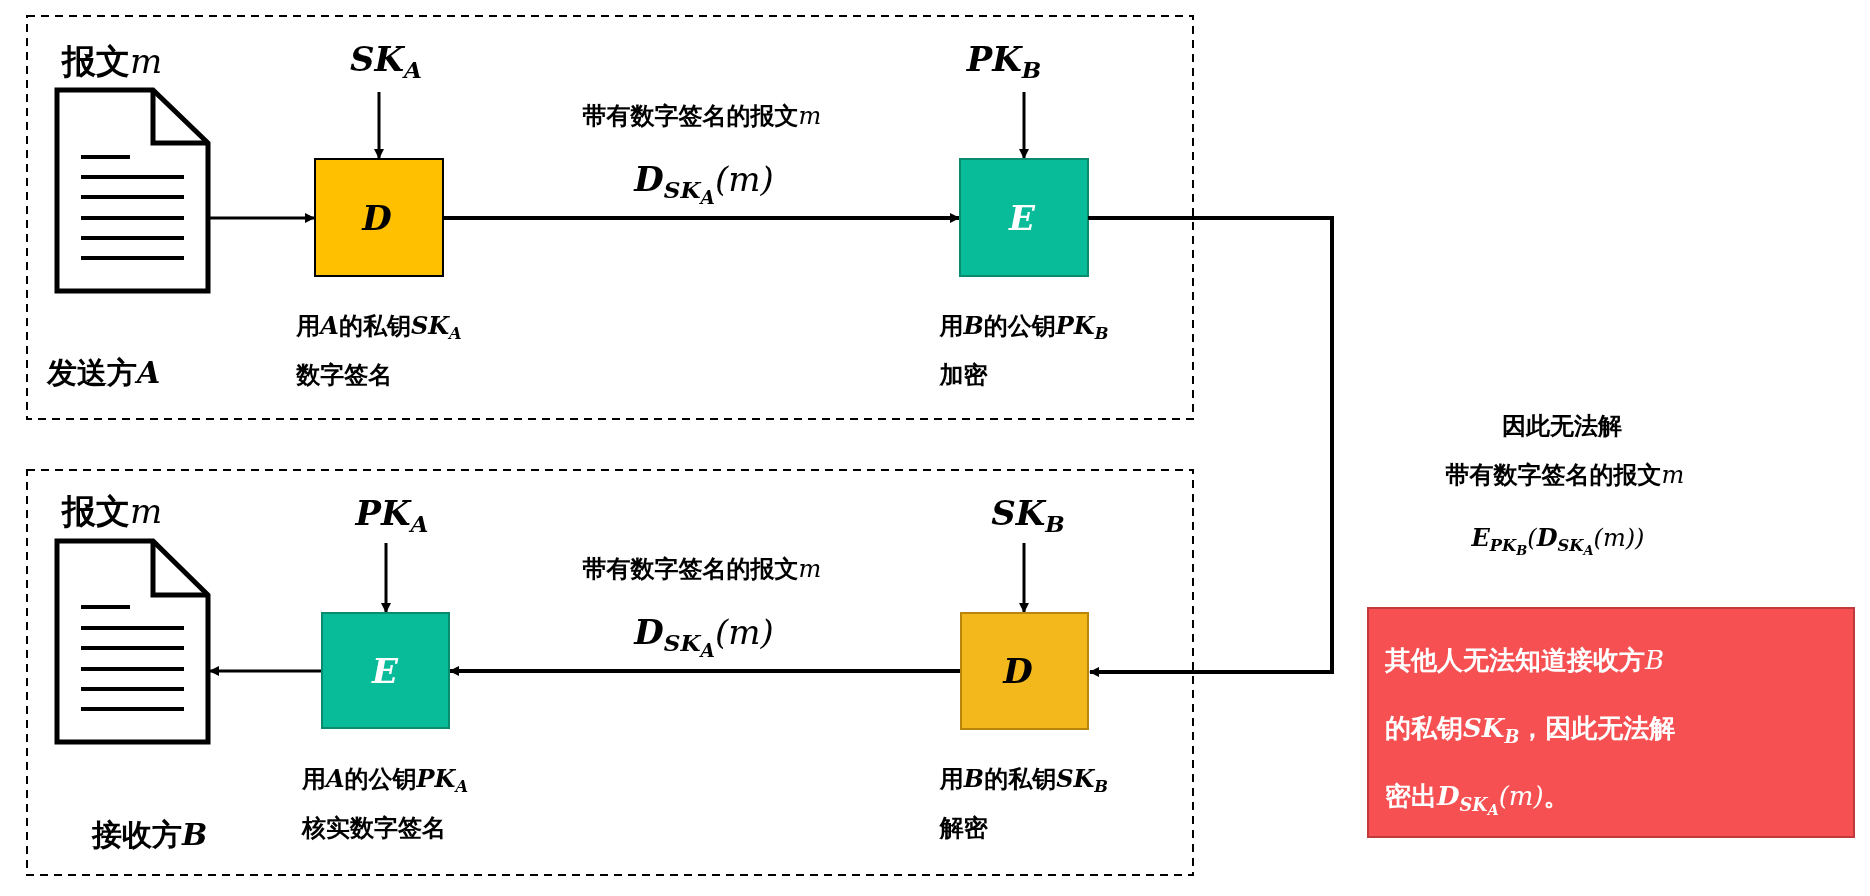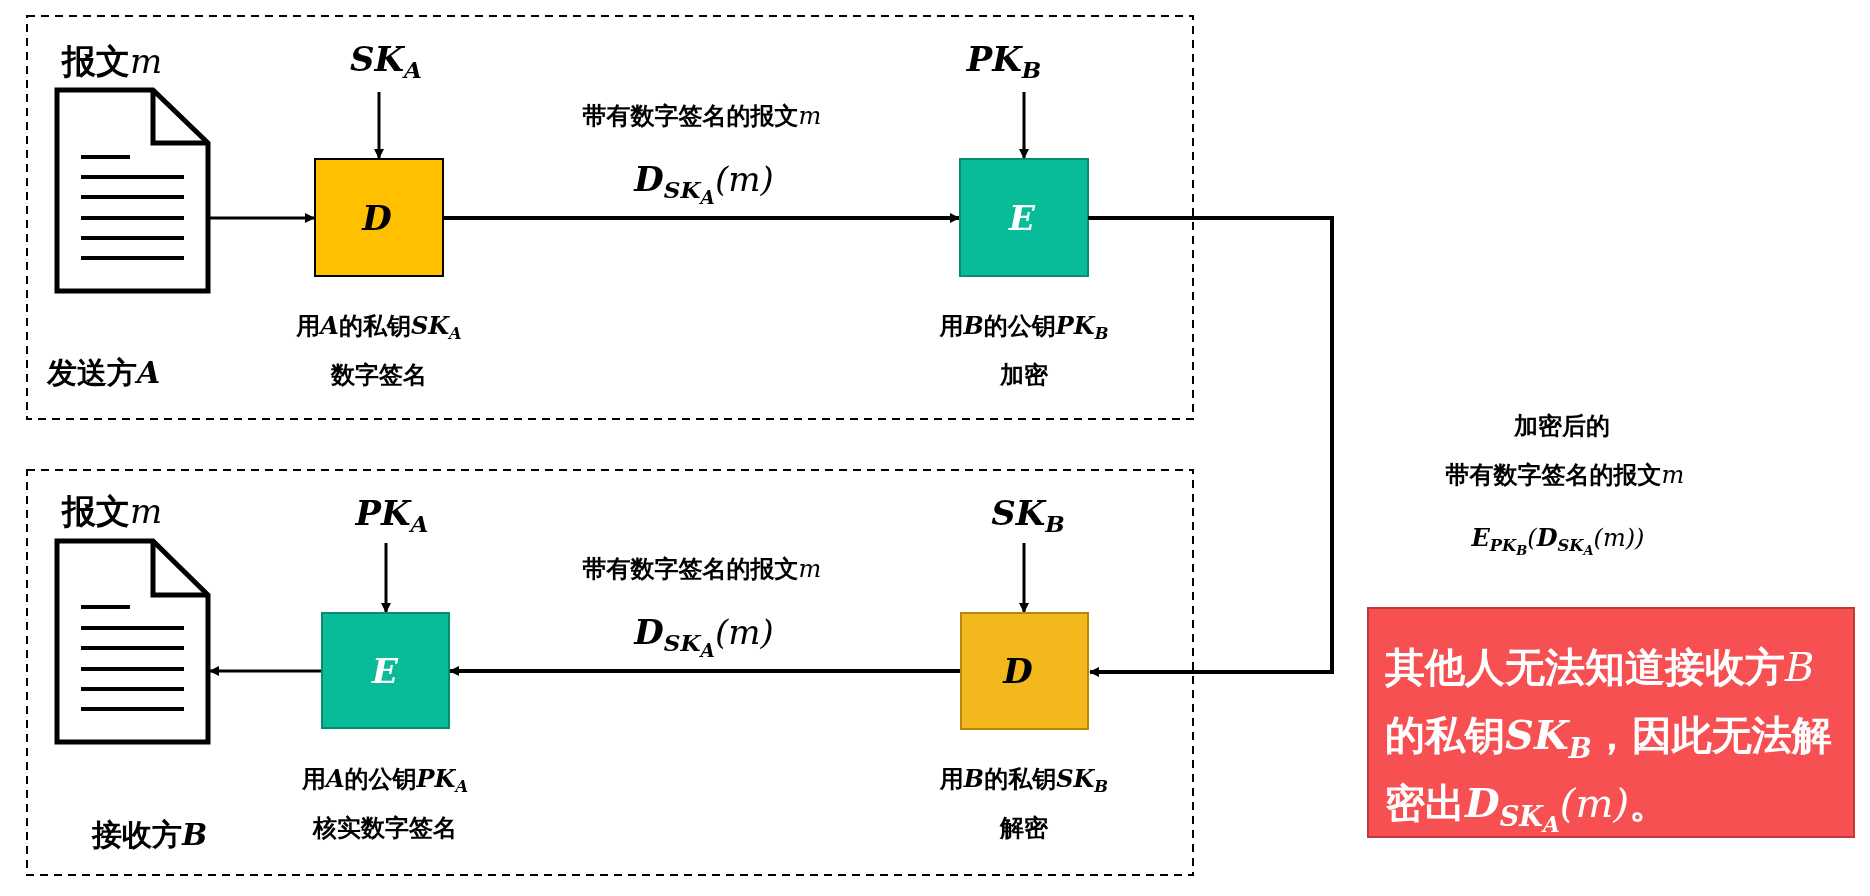--- a/index.html
+++ b/index.html
@@ -6,30 +6,30 @@
     body { width: 1870px; height: 896px; position: relative; overflow: hidden;
            font-family: "DejaVu Sans", "Liberation Sans", sans-serif; }
     #canvas { position: absolute; left: 0; top: 0; width: 1870px; height: 716px; }
     svg.graph { position: absolute; left: 0; top: 0; }
     .t { position: absolute; font-weight: bold; color: #000; white-space: nowrap; line-height: 1; }
     .cn { font-family: "DejaVu Sans", sans-serif; font-weight: bold; }
     .m  { font-family: "DejaVu Serif", "Liberation Serif", serif; font-style: italic; font-weight: bold; }
     .m.n { font-weight: normal; }
     .sub { font-size: 0.68em; position: relative; top: 0.32em; }
     .sub .sub { font-size: 0.8em; top: 0.28em; }
-    .center { transform: translateX(-50%); text-align: center; }
+    .center { transform: translateX(-50%); }
     .f32 { font-size: 24px; }
     .f36 { font-size: 34px; }
     .f40 { font-size: 30px; }
     .boxlabel { position: absolute; font-family: "DejaVu Serif", "Liberation Serif", serif;
                 font-style: italic; font-weight: bold; font-size: 34px; transform: translate(-50%, -50%); }
     .white { color: #ffffff; }
     .note { position: absolute; left: 1367px; top: 607px; width: 488px; height: 231px;
             background: #F65052; border: 2px solid #C0393B; box-sizing: border-box; }
-    .note-line { position: absolute; left: 16px; color: #ffffff; font-size: 40px; font-weight: bold; white-space: nowrap; line-height: 1; }
+    .note-line { position: absolute; left: 16px; color: #ffffff; font-size: 26px; font-weight: bold; white-space: nowrap; line-height: 1; }
     .two-line { line-height: 46px; }
   </style>
 </head>
 <body>
 
 <div id="canvas">
 
   <svg class="graph" width="1870" height="896" viewBox="0 0 1870 896">
     <defs>
       <marker id="arrow" markerWidth="10" markerHeight="10" refX="9" refY="5" orient="auto" markerUnits="userSpaceOnUse">
@@ -121,21 +121,21 @@
 
   <div class="t f32 center two-line" style="left:1024px; top:303px;">
     <div><span class="cn">用</span><span class="m">B</span><span class="cn">的公钥</span><span class="m">PK</span><span class="m sub">B</span></div>
     <div class="cn">加密</div>
   </div>
 
   <div class="t f40" style="left:47px; top:358px;">
     <span class="cn">发送方</span><span class="m">A</span>
   </div>
 
-  <div class="t f32 center" style="left:1562px; top:414px;">加密后的</div>
+  <div class="t f32 center" style="left:1562px; top:414px;">因此无法解</div>
   <div class="t f32 center" style="left:1565px; top:463px;">
     <span class="cn">带有数字签名的报文</span><span class="m n">m</span>
   </div>
   <div class="t f32 center" style="left:1558px; top:526px;">
     <span class="m">E</span><span class="m sub"><span>PK</span><span class="sub">B</span></span><span class="m n">(</span><span class="m">D</span><span class="m sub"><span>SK</span><span class="sub">A</span></span><span class="m n">(m)</span><span class="m n">)</span>
   </div>
 
   <div class="t f36" style="left:62px; top:494px;">
     <span class="cn">报文</span><span class="m n">m</span>
   </div>

